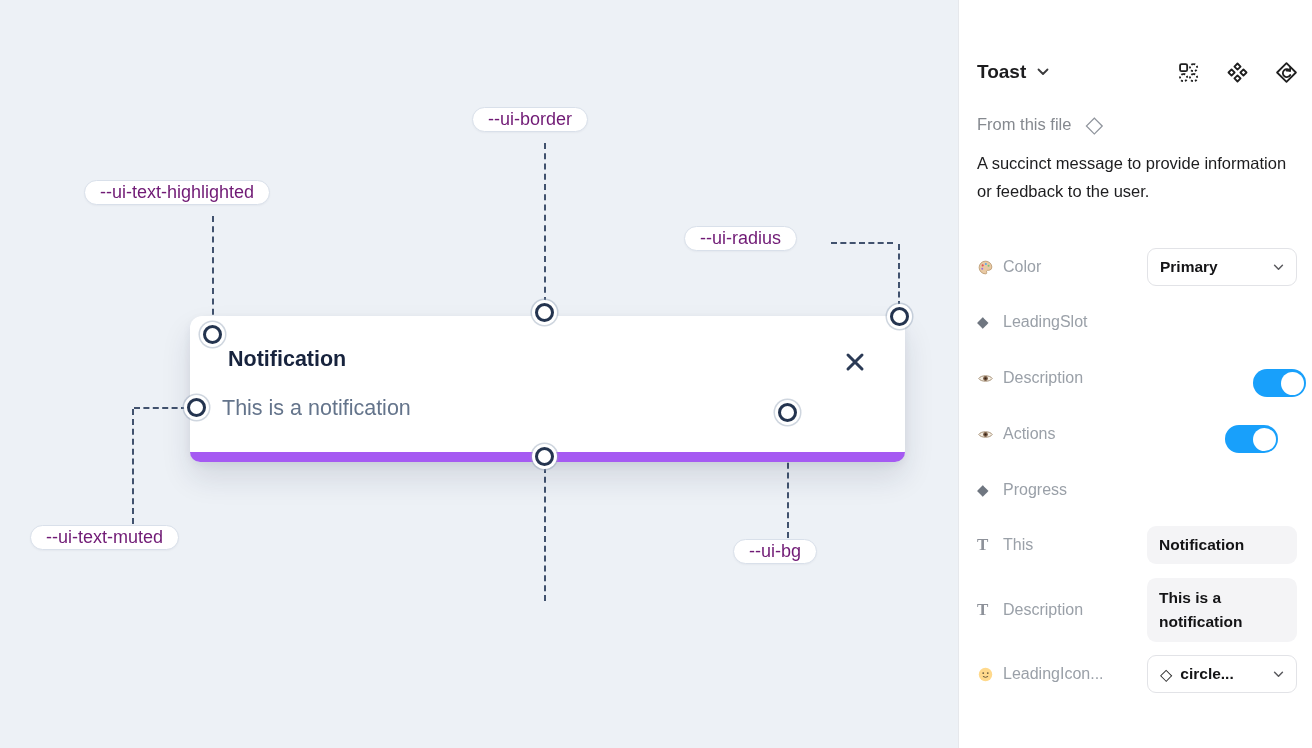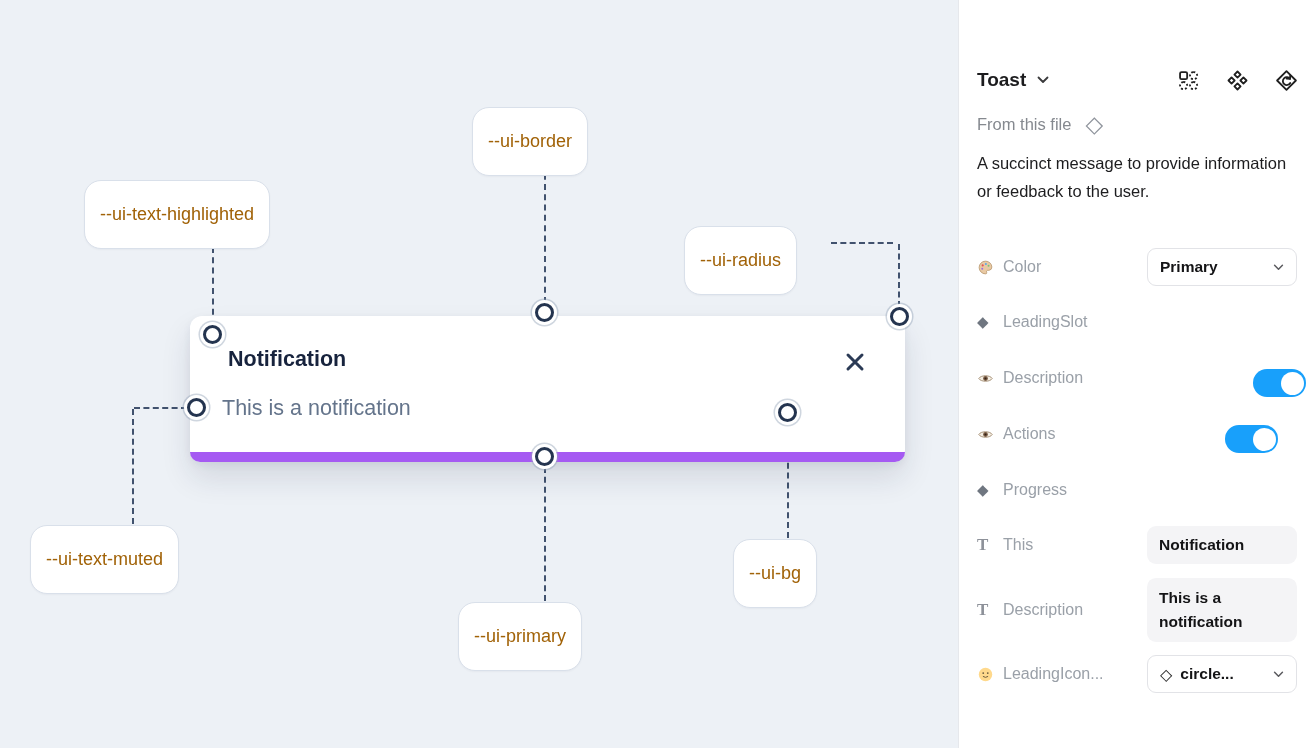--- a/index.html
+++ b/index.html
@@ -14,32 +14,32 @@
     position:absolute;left:190px;top:316px;width:715px;height:146px;
     background:#ffffff;border-radius:12px;
     box-shadow:0 16px 30px rgba(23,37,63,.12),0 3px 8px rgba(23,37,63,.06);
   }
   .toast-title{position:absolute;left:38px;top:31px;font-size:21.5px;font-weight:700;color:#17233d;}
   .toast-desc{position:absolute;left:32px;top:80px;font-size:21.5px;font-weight:400;color:#64748b;}
   .toast-close{position:absolute;right:38px;top:34px;width:24px;height:24px;cursor:pointer;}
   .toast-progress{position:absolute;left:0;right:0;bottom:0;height:10px;background:#a55af2;border-radius:0 0 12px 12px;}
   .chip{
     position:absolute;background:#fff;border:1.5px solid #d9e0ea;border-radius:17px;
-    padding:23px 15px;font-size:18px;font-weight:500;color:#a16207;white-space:nowrap;
+    padding:1px 15px;font-size:18px;font-weight:500;color:#701a75;white-space:nowrap;
     box-shadow:0 1px 2px rgba(23,37,63,.04);
   }
   .dash-v{position:absolute;width:0;border-left:2px dashed #41526e;}
   .dash-h{position:absolute;height:0;border-top:2px dashed #41526e;}
   .node{
     position:absolute;width:13px;height:13px;background:#fff;border:3px solid #24344f;border-radius:50%;
     box-shadow:0 0 0 3px #ffffff,0 0 0 4.5px rgba(148,163,184,.45);
   }
   
   .panel{position:relative;width:354px;height:748px;background:#ffffff;border-left:1px solid #e6e8ec;box-sizing:border-box;flex:0 0 auto;}
-  .p-header{position:absolute;left:18px;right:14px;top:64px;height:32px;display:flex;align-items:center;}
+  .p-header{position:absolute;left:18px;right:14px;top:56px;height:32px;display:flex;align-items:center;}
   .p-title{font-size:19px;font-weight:700;color:#1c1c1e;}
   .p-title-chev{margin-left:11px;display:flex;align-items:center;}
   .p-header-icons{margin-left:auto;display:flex;align-items:center;gap:26px;}
   .hicon{width:23px;height:23px;display:block;cursor:pointer;}
   .p-source{position:absolute;left:18px;top:113px;display:flex;align-items:center;}
   .p-source-label{font-size:16.5px;color:#85898f;}
   .p-source-diamond{font-size:23px;color:#8f949c;margin-left:14px;line-height:1;}
   .p-desc{position:absolute;left:18px;top:150px;width:316px;font-size:16.5px;line-height:1.68;color:#1d1d1f;}
   .prow{position:absolute;left:18px;width:322px;height:38px;display:flex;align-items:center;}
   .picon{width:26px;font-size:15px;color:#6f7680;display:flex;align-items:center;}
@@ -92,21 +92,20 @@
   <div class="node" style="left:203px;top:325px;"></div>
   <div class="node" style="left:890px;top:307px;"></div>
   <div class="node" style="left:187px;top:398px;"></div>
   <div class="node" style="left:535px;top:447px;"></div>
   <div class="node" style="left:778px;top:403px;"></div>
 
   <div class="chip" style="left:472px;top:107px;">--ui-border</div>
   <div class="chip" style="left:84px;top:180px;">--ui-text-highlighted</div>
   <div class="chip" style="left:684px;top:226px;">--ui-radius</div>
   <div class="chip" style="left:30px;top:525px;">--ui-text-muted</div>
-  <div class="chip" style="left:458px;top:602px;">--ui-primary</div>
   <div class="chip" style="left:733px;top:539px;">--ui-bg</div>
 </div>
 
 <div class="panel">
 
   <div class="p-header">
     <span class="p-title">Toast</span>
     <span class="p-title-chev">
       <svg width="12" height="8" viewBox="0 0 12 8">
           <path d="M1.5 1.5 L6 6 L10.5 1.5" stroke="#3a3a3c" stroke-width="1.8" fill="none" stroke-linecap="round" stroke-linejoin="round"></path>

